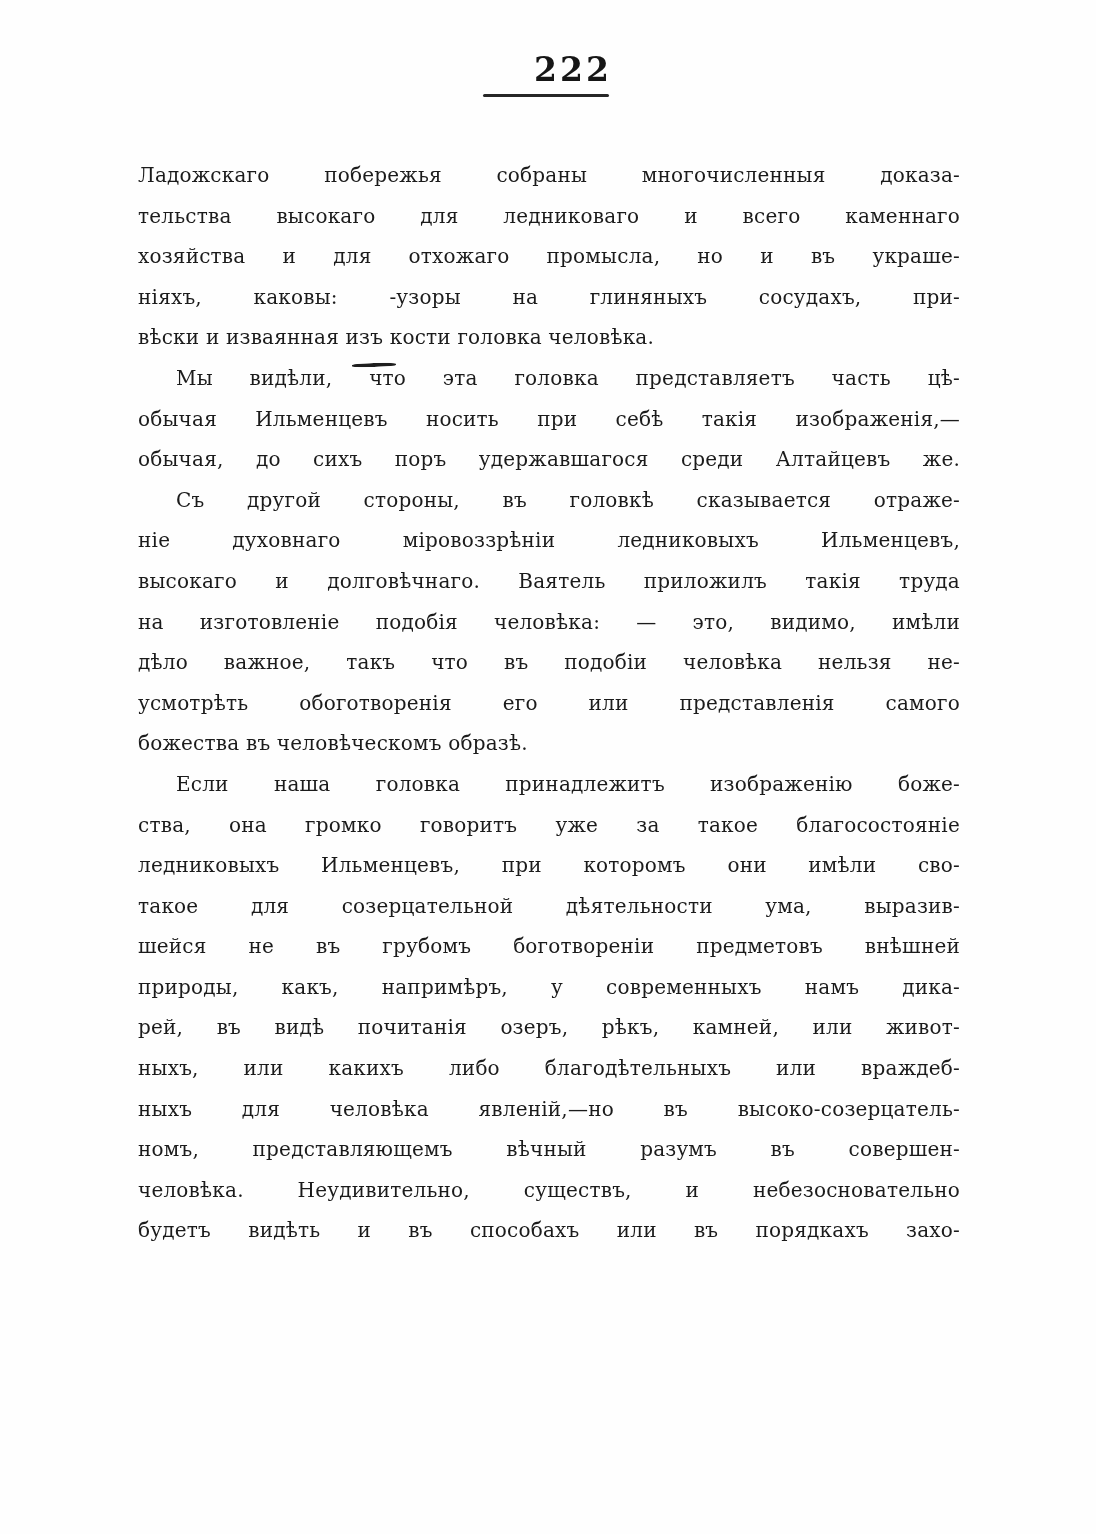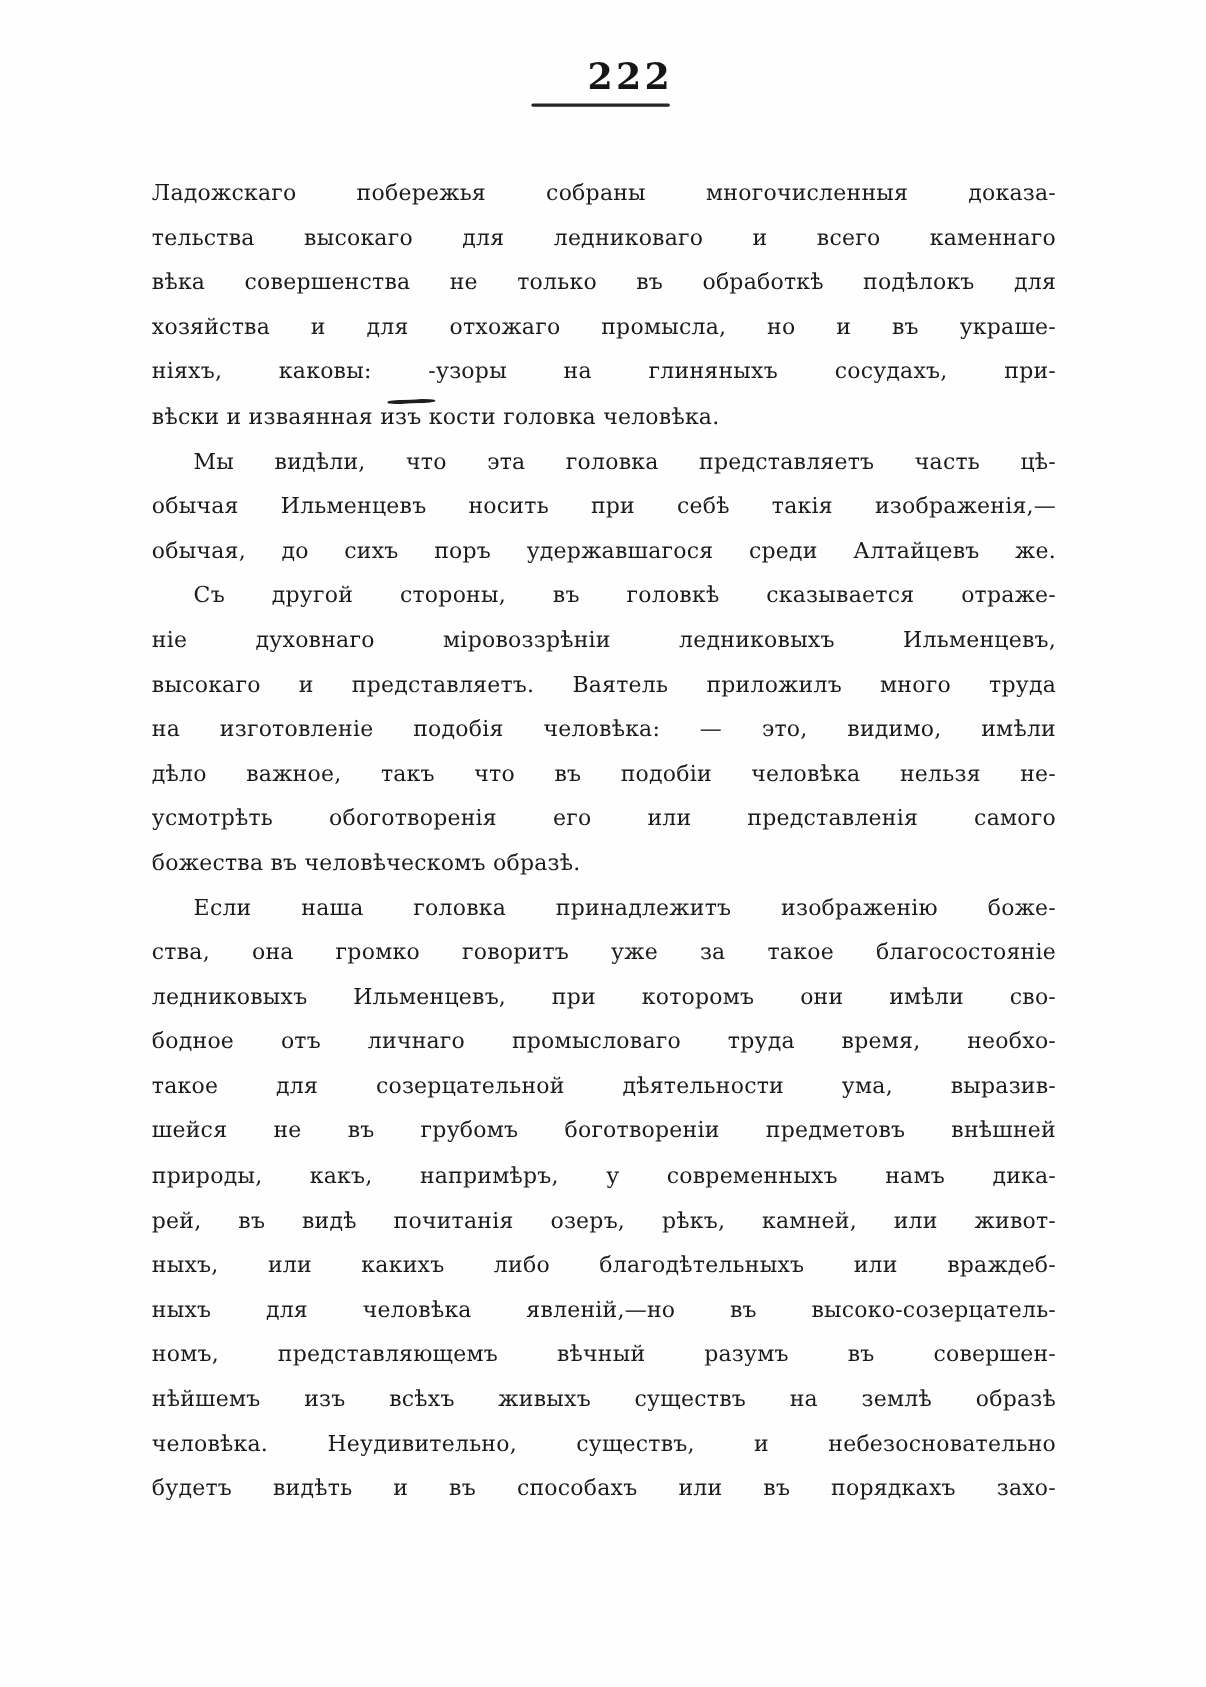--- a/index.html
+++ b/index.html
@@ -75,42 +75,39 @@
 </head>
 <body>
 
 <div class="page">
   <div class="pagenum">222</div>
   <div class="header-rule"></div>
   <div class="scan-mark"></div>
   <div class="body-text" id="body-text">
       <div class="line">Ладожскаго побережья собраны многочисленныя доказа-</div>
       <div class="line">тельства высокаго для ледниковаго и всего каменнаго</div>
-      <div class="line">вѣка совершенства не только въ обработкѣ подѣлокъ для</div>
       <div class="line">хозяйства и для отхожаго промысла, но и въ украше-</div>
       <div class="line">ніяхъ, каковы: -узоры на глиняныхъ сосудахъ, при-</div>
       <div class="line lastline">вѣски и изваянная изъ кости головка человѣка.</div>
       <div class="line indent">Мы видѣли, что эта головка представляетъ часть цѣ-</div>
       <div class="line">обычая Ильменцевъ носить при себѣ такія изображенія,—</div>
       <div class="line">обычая, до сихъ поръ удержавшагося среди Алтайцевъ же.</div>
       <div class="line indent">Съ другой стороны, въ головкѣ сказывается отраже-</div>
       <div class="line">ніе духовнаго міровоззрѣніи ледниковыхъ Ильменцевъ,</div>
-      <div class="line">высокаго и представляетъ. Ваятель приложилъ много труда</div>
+      <div class="line">высокаго и долговѣчнаго. Ваятель приложилъ такія труда</div>
       <div class="line">на изготовленіе подобія человѣка: — это, видимо, имѣли</div>
       <div class="line">дѣло важное, такъ что въ подобіи человѣка нельзя не-</div>
       <div class="line">усмотрѣть обоготворенія его или представленія самого</div>
       <div class="line lastline">божества въ человѣческомъ образѣ.</div>
       <div class="line indent">Если наша головка принадлежитъ изображенію боже-</div>
       <div class="line">ства, она громко говоритъ уже за такое благосостояніе</div>
       <div class="line">ледниковыхъ Ильменцевъ, при которомъ они имѣли сво-</div>
-      <div class="line">бодное отъ личнаго промысловаго труда время, необхо-</div>
       <div class="line">такое для созерцательной дѣятельности ума, выразив-</div>
       <div class="line">шейся не въ грубомъ боготвореніи предметовъ внѣшней</div>
       <div class="line">природы, какъ, напримѣръ, у современныхъ намъ дика-</div>
       <div class="line">рей, въ видѣ почитанія озеръ, рѣкъ, камней, или живот-</div>
       <div class="line">ныхъ, или какихъ либо благодѣтельныхъ или враждеб-</div>
       <div class="line">ныхъ для человѣка явленій,—но въ высоко-созерцатель-</div>
       <div class="line">номъ, представляющемъ вѣчный разумъ въ совершен-</div>
-      <div class="line">нѣйшемъ изъ всѣхъ живыхъ существъ на землѣ образѣ</div>
       <div class="line">человѣка. Неудивительно, существъ, и небезосновательно</div>
       <div class="line">будетъ видѣть и въ способахъ или въ порядкахъ захо-</div>
     </div>
 </div>
 
 </body></html>

